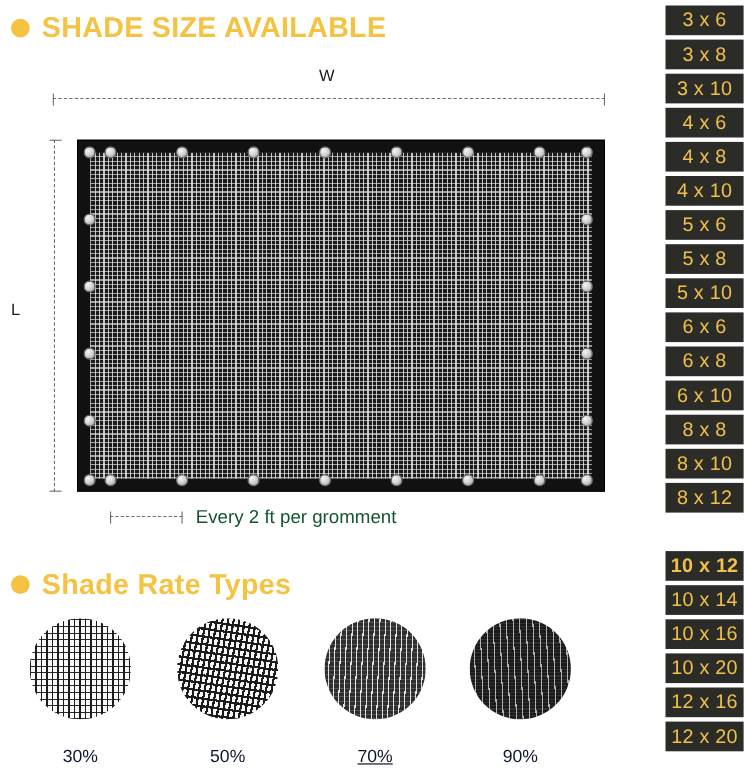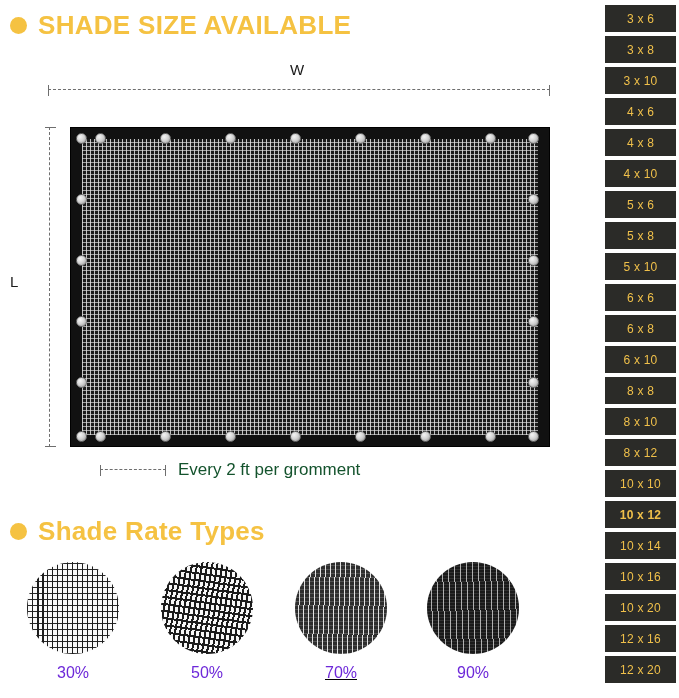--- a/index.html
+++ b/index.html
@@ -198,23 +198,23 @@
   }
   .rate .disc {
     width: 92px;
     height: 92px;
     border-radius: 50%;
     margin: 0 auto;
     background-color: #f2f2f2;
     overflow: hidden;
   }
   .rate .label {
-    margin-top: 10px;
+    margin-top: 26px;
     font-size: 16px;
-    color: #6d28d9;
+    color: #0f172a;
   }
   .disc.d30 {
     background-color: #fafafa;
     background-image:
       repeating-linear-gradient(90deg, #1c1c1c 0px, #1c1c1c 1.5px, rgba(0,0,0,0) 1.5px, rgba(0,0,0,0) 5px),
       repeating-linear-gradient(0deg, #2a2a2a 0px, #2a2a2a 1px, rgba(0,0,0,0) 1px, rgba(0,0,0,0) 6px);
   }
   .disc.d50 {
     background-color: #f7f7f7;
     background-image:
@@ -242,21 +242,21 @@
     width: 79px;
     height: 698px;
   }
   .size-chip {
     position: absolute;
     left: 5px;
     width: 71px;
     height: 27px;
     background: #2b2b28;
     color: #F0C04A;
-    font-size: 12px;
+    font-size: 18px;
     display: flex;
     align-items: center;
     justify-content: center;
     letter-spacing: 0.2px;
   }
 </style>
 </head>
 <body>
 
 <div class="page">
@@ -359,21 +359,20 @@
     <div class="size-chip" style="top:160px;">4 x 10</div>
     <div class="size-chip" style="top:191px;">5 x 6</div>
     <div class="size-chip" style="top:222px;">5 x 8</div>
     <div class="size-chip" style="top:253px;">5 x 10</div>
     <div class="size-chip" style="top:284px;">6 x 6</div>
     <div class="size-chip" style="top:315px;">6 x 8</div>
     <div class="size-chip" style="top:346px;">6 x 10</div>
     <div class="size-chip" style="top:377px;">8 x 8</div>
     <div class="size-chip" style="top:408px;">8 x 10</div>
     <div class="size-chip" style="top:439px;">8 x 12</div>
-    <div class="size-chip" style="top:470px;">10 x 10</div>
     <div class="size-chip" style="top:501px;font-weight:bold;">10 x 12</div>
     <div class="size-chip" style="top:532px;">10 x 14</div>
     <div class="size-chip" style="top:563px;">10 x 16</div>
     <div class="size-chip" style="top:594px;">10 x 20</div>
     <div class="size-chip" style="top:625px;">12 x 16</div>
     <div class="size-chip" style="top:656px;">12 x 20</div>
   </div>
 
 </div>
 

